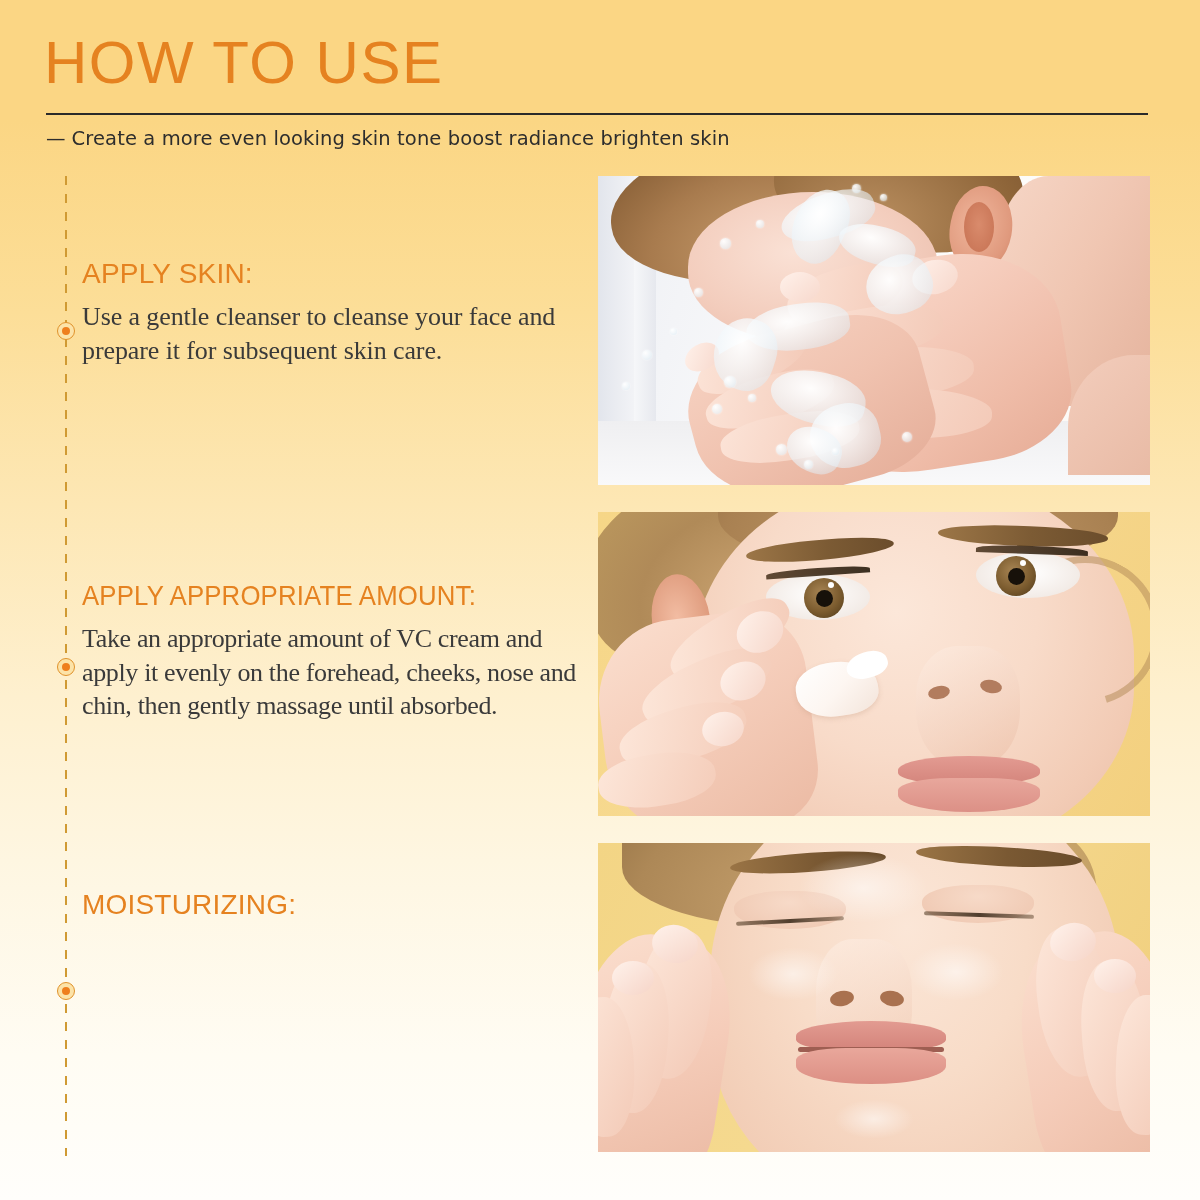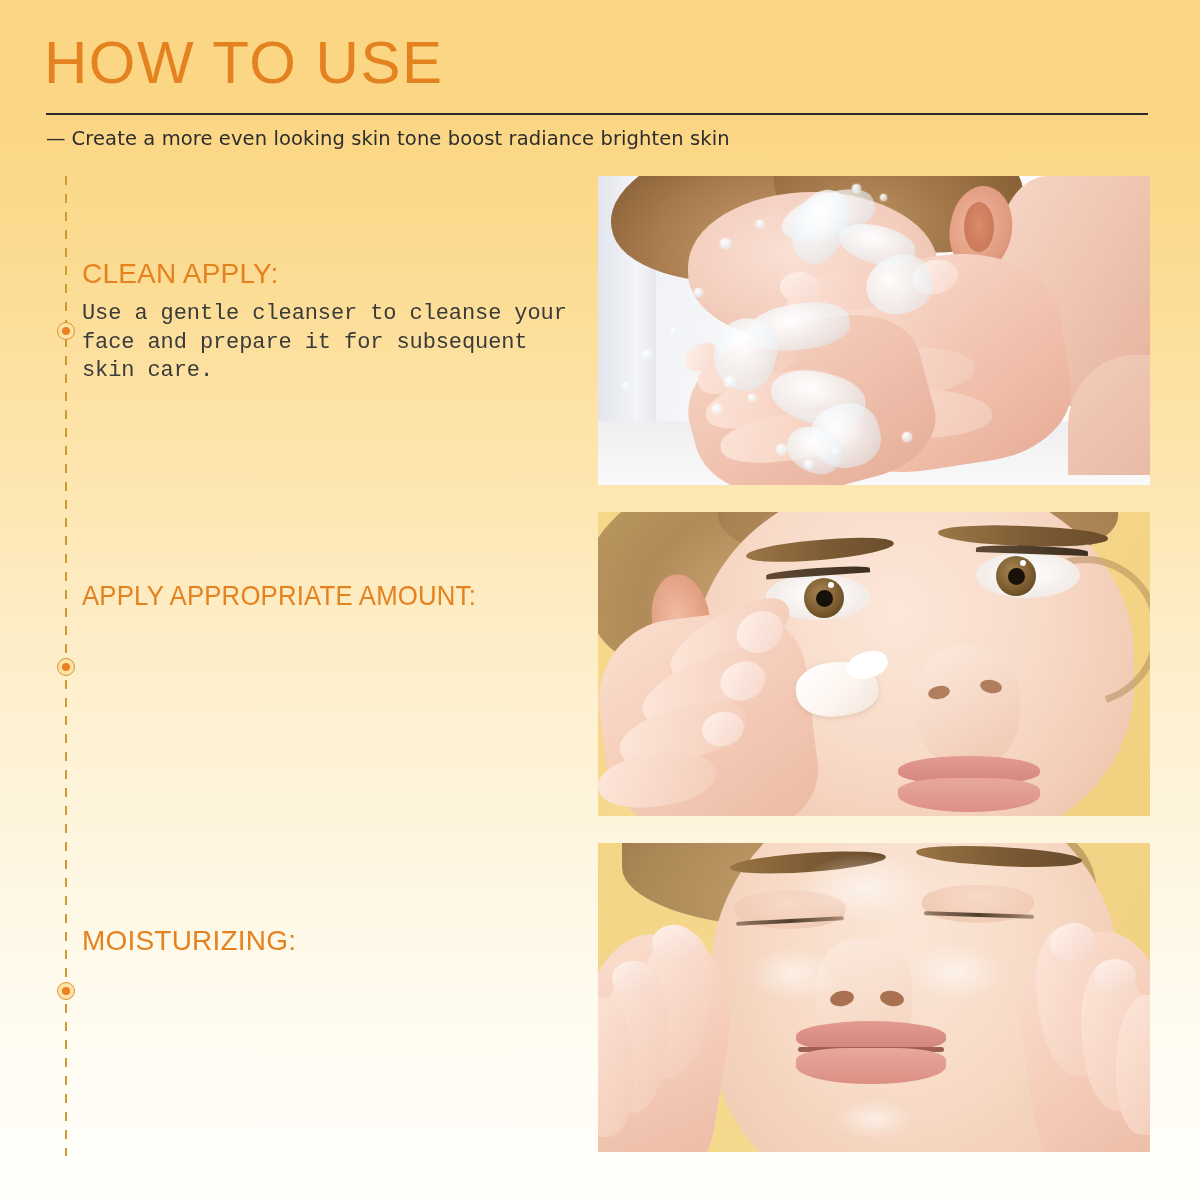--- a/index.html
+++ b/index.html
@@ -59,22 +59,22 @@
 
   
   .step { position:absolute; left:82px; }
   .step-title {
     font-family:"Liberation Sans", sans-serif;
     font-size:28px; font-weight:400; color:#E58220;
     line-height:1.12; white-space:nowrap;
     letter-spacing:0.2px;
   }
   .step-body {
-    font-family:Liberation Mono, monospace;
-    font-size:22px; color:#3A3A3A;
+    font-family:Liberation Serif, serif;
+    font-size:26px; color:#3A3A3A;
     line-height:1.28; margin-top:11px;
     width:500px; letter-spacing:-0.1px;
   }
   
   .step.condensed .step-title { transform:scaleX(0.92); transform-origin:left center; }
   .step.condensed .step-body  { letter-spacing:-0.35px; }
 
   
   .photo {
     position:absolute; left:598px; width:552px;
@@ -254,21 +254,21 @@
     <span class="dash">—</span><span>Create a more even looking skin tone boost radiance brighten skin</span>
   </div>
 </div>
 
 <div class="timeline"></div>
 <div class="bullet" style="left:57px; top:322px;"></div>
 <div class="bullet" style="left:57px; top:658px;"></div>
 <div class="bullet" style="left:57px; top:982px;"></div>
 
 <div class="step" style="top:258px;">
-  <div class="step-title">CLEAN APPLY:</div>
+  <div class="step-title">APPLY SKIN:</div>
   <div class="step-body">Use a gentle cleanser to cleanse your face and prepare it for subsequent skin care.</div>
 </div>
 
 <div class="photo p1">
   <div class="wall-a"></div>
   <div class="wall-b"></div>
   <div class="counter"></div>
   <div class="hair"></div>
   <div class="hair2"></div>
   <div class="neck"></div>
@@ -312,20 +312,21 @@
   <div class="drop" style="left:114px;top:228px;width:10px;height:10px;"></div>
   <div class="drop" style="left:178px;top:268px;width:11px;height:11px;"></div>
   <div class="drop" style="left:206px;top:284px;width:9px;height:9px;"></div>
   <div class="drop" style="left:234px;top:272px;width:7px;height:7px;"></div>
   <div class="drop" style="left:24px;top:206px;width:8px;height:8px;"></div>
   <div class="drop" style="left:304px;top:256px;width:10px;height:10px;"></div>
 </div>
 
 <div class="step condensed" style="top:580px;">
   <div class="step-title">APPLY APPROPRIATE AMOUNT:</div>
+  <div class="step-body">Take an appropriate amount of VC cream and apply it evenly on the forehead, cheeks, nose and chin, then gently massage until absorbed.</div>
 </div>
 
 <div class="photo p2">
   <div class="hair"></div>
   <div class="hair-top"></div>
   <div class="face"></div>
   <div class="ear"></div>
   <div class="hairwisp"></div>
 
   <div class="brow" style="left:148px;top:28px;width:148px;transform:rotate(-5deg);"></div>
@@ -356,21 +357,21 @@
   <div class="fng" style="left:20px;top:196px;width:130px;height:52px;transform:rotate(-16deg);"></div>
   <div class="fng" style="left:0px;top:242px;width:118px;height:52px;transform:rotate(-8deg);"></div>
   <div class="nail" style="left:138px;top:100px;width:48px;height:40px;transform:rotate(-26deg);"></div>
   <div class="nail" style="left:122px;top:150px;width:46px;height:38px;transform:rotate(-20deg);"></div>
   <div class="nail" style="left:104px;top:200px;width:42px;height:34px;transform:rotate(-12deg);"></div>
 
   <div class="cream"></div>
   <div class="cream2"></div>
 </div>
 
-<div class="step" style="top:925px;">
+<div class="step" style="top:889px;">
   <div class="step-title">MOISTURIZING:</div>
 </div>
 
 <div class="photo p3">
   <div class="hair"></div>
   <div class="bun"></div>
   <div class="face"></div>
   <div class="ear"></div>
 
   <div class="brow" style="left:132px;top:10px;width:156px;transform:rotate(-4deg);"></div>

